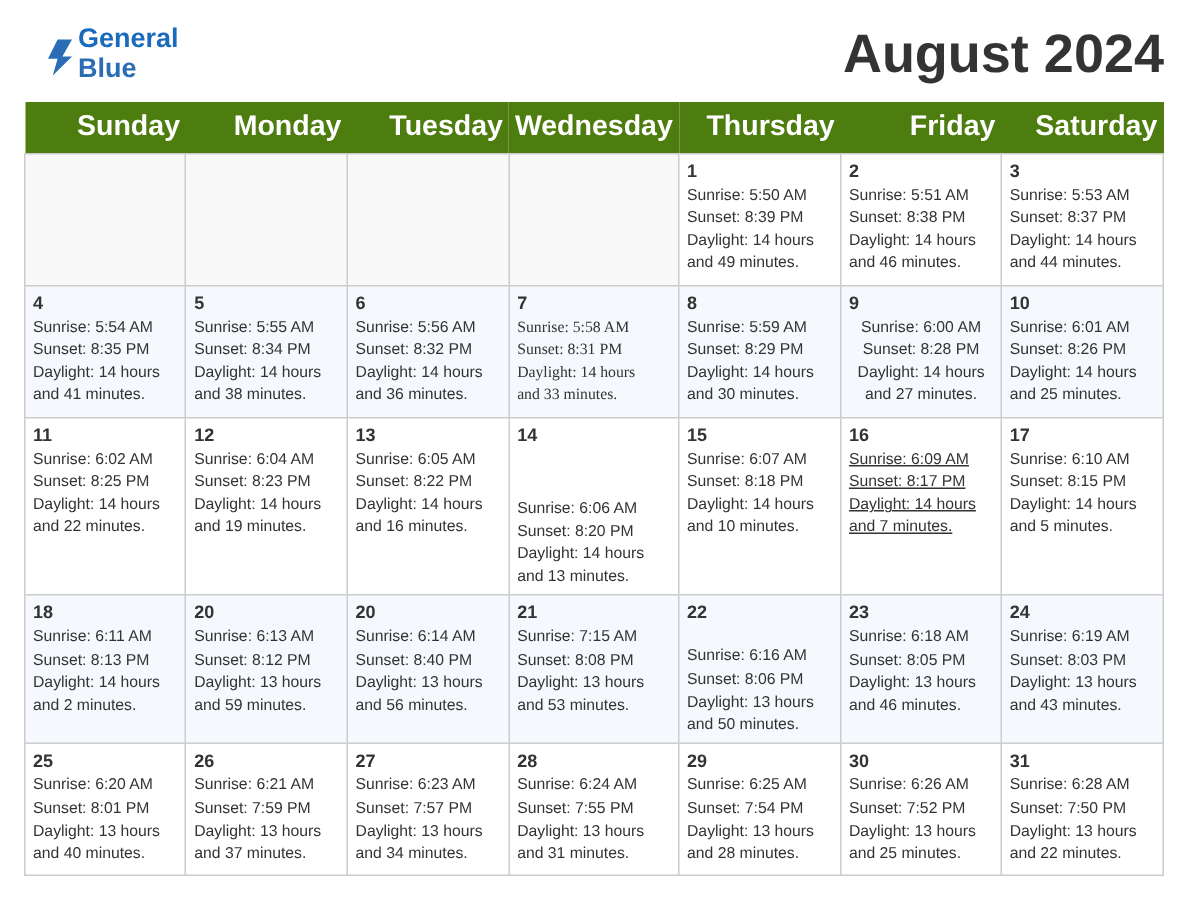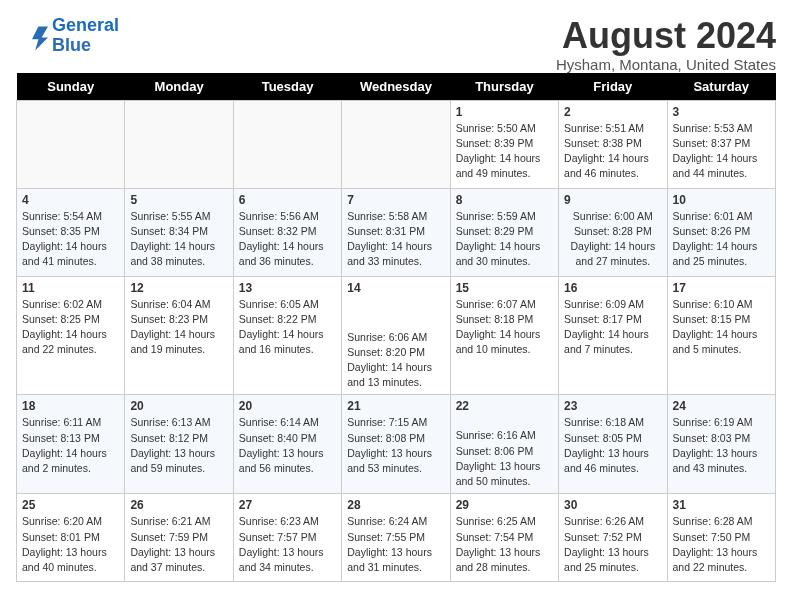--- a/index.html
+++ b/index.html
@@ -7,21 +7,21 @@
       font-family: Arial, sans-serif;
       background: #fff;
       width: 792px;
       min-height: 612px;
       padding: 16px;
     }
     .header {
       display: flex;
       justify-content: space-between;
       align-items: flex-start;
-      margin-bottom: 0;
+      margin-bottom: 12px;
     }
     .logo {
       display: flex;
       align-items: center;
       gap: 4px;
     }
     .logo-text {
       font-size: 18px;
       font-weight: bold;
       color: #333;
@@ -46,25 +46,25 @@
     .subtitle {
       font-size: 15px;
       color: #555;
     }
     table {
       width: 100%;
       border-collapse: collapse;
       font-size: 11px;
     }
     thead tr th {
-      background: #000000;
+      background: #4d7c0f;
       color: #fff;
       padding: 6px 4px;
-      text-align: center;
-      font-size: 13px;
+      text-align: right;
+      font-size: 19px;
       font-weight: bold;
     }
     tbody tr td {
       border: 1px solid #ccc;
       padding: 4px 5px;
       vertical-align: top;
       width: calc(100% / 7);
       min-height: 80px;
       height: 88px;
       font-size: 10.5px;
@@ -95,21 +95,20 @@
     <svg class="logo-icon" viewBox="0 0 40 40">
       <polygon points="28,8 40,8 32,22 40,22 24,38 28,24 20,24" fill="#2a6db5"></polygon>
     </svg>
     <div class="logo-text">
       <div><span>General</span></div>
       <div><span style="color:#2a6db5">Blue</span></div>
     </div>
   </div>
   <div class="title-block">
     <div class="main-title">August 2024</div>
-    <div class="subtitle">Hysham, Montana, United States</div>
   </div>
 </div>
 
 <table>
   <thead>
     <tr id="weekday-header">
         <th>Sunday</th>
         <th>Monday</th>
         <th>Tuesday</th>
         <th>Wednesday</th>
@@ -163,21 +162,21 @@
         </td>
         <td>
           <div class="day-number">6</div>
           <div class="day-info" style="white-space: pre-line;">Sunrise: 5:56 AM
 Sunset: 8:32 PM
 Daylight: 14 hours
 and 36 minutes.</div>
         </td>
         <td>
           <div class="day-number">7</div>
-          <div class="day-info" style="white-space: pre-line;">Sunrise: 5:58 AM
+          <div class="day-info" style="white-space: pre-line; font-family: Liberation Serif, serif;">Sunrise: 5:58 AM
 Sunset: 8:31 PM
 Daylight: 14 hours
 and 33 minutes.</div>
         </td>
         <td>
           <div class="day-number">8</div>
           <div class="day-info" style="white-space: pre-line;">Sunrise: 5:59 AM
 Sunset: 8:29 PM
 Daylight: 14 hours
 and 30 minutes.</div>
@@ -228,21 +227,21 @@
         </td>
         <td>
           <div class="day-number">15</div>
           <div class="day-info" style="white-space: pre-line;">Sunrise: 6:07 AM
 Sunset: 8:18 PM
 Daylight: 14 hours
 and 10 minutes.</div>
         </td>
         <td>
           <div class="day-number">16</div>
-          <div class="day-info" style="white-space: pre-line;">Sunrise: 6:09 AM
+          <div class="day-info" style="white-space: pre-line; text-decoration: underline;">Sunrise: 6:09 AM
 Sunset: 8:17 PM
 Daylight: 14 hours
 and 7 minutes.</div>
         </td>
         <td>
           <div class="day-number">17</div>
           <div class="day-info" style="white-space: pre-line;">Sunrise: 6:10 AM
 Sunset: 8:15 PM
 Daylight: 14 hours
 and 5 minutes.</div>

